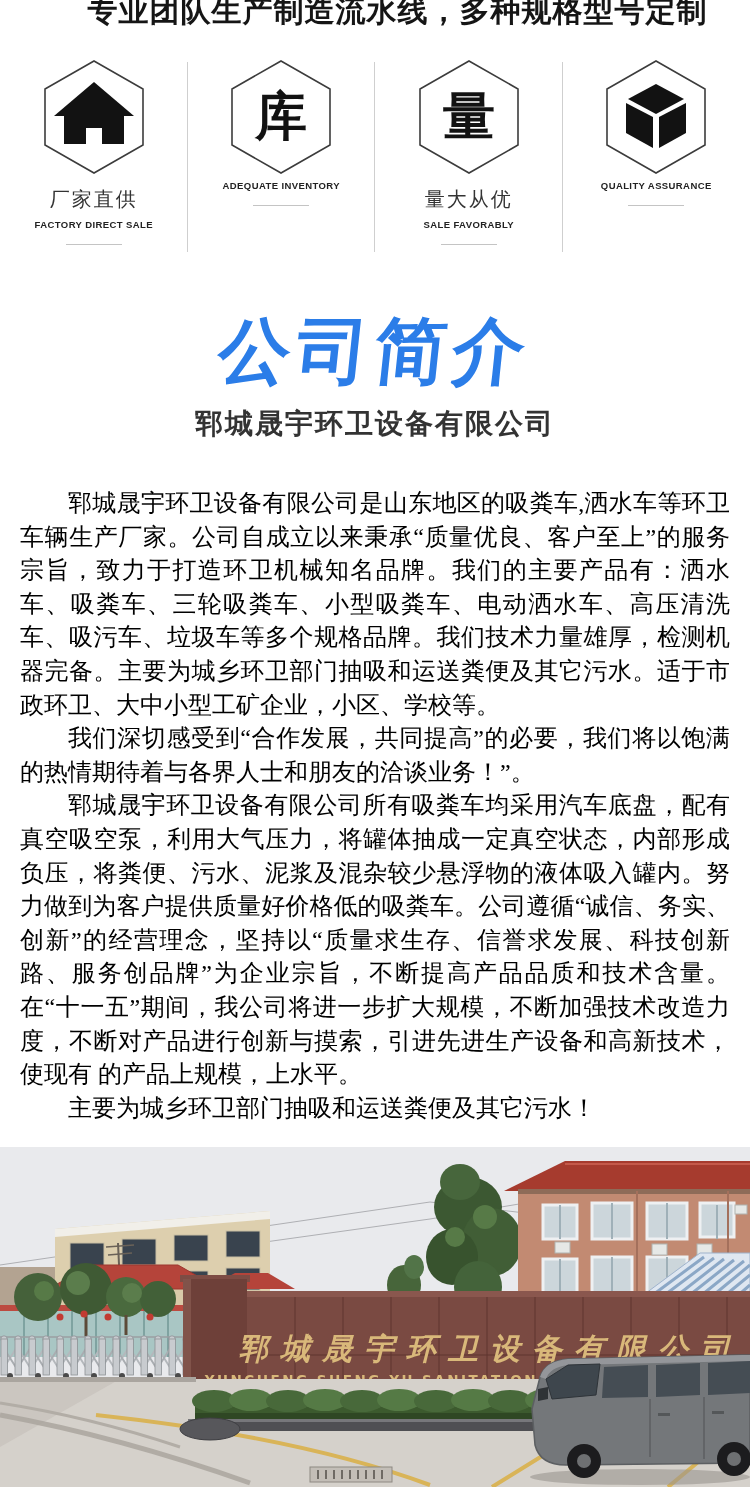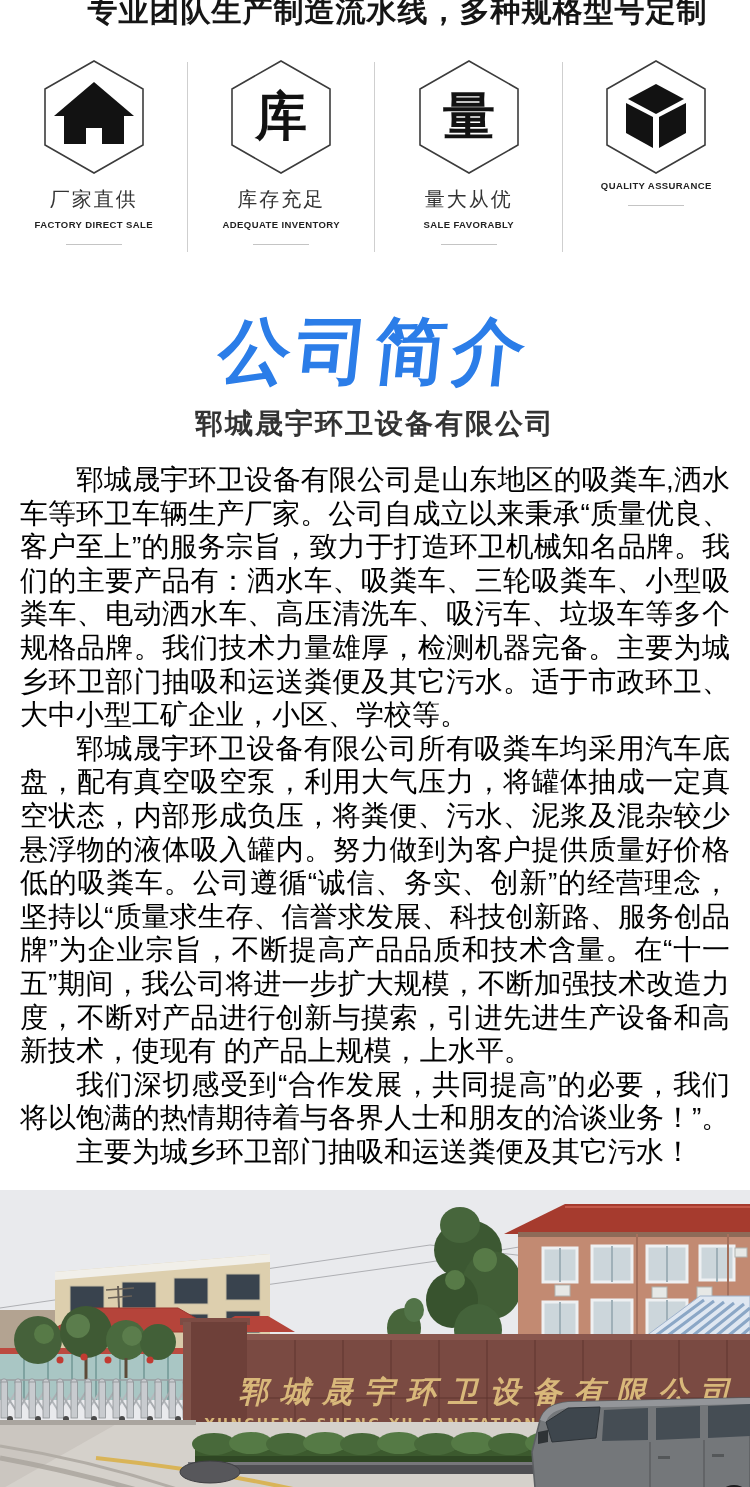--- a/index.html
+++ b/index.html
@@ -20,22 +20,22 @@
   .f-title{margin-top:12px;font-size:20px;letter-spacing:2px;color:#333;}
   .f-sub{margin-top:6px;font-size:9.5px;font-weight:700;letter-spacing:.4px;color:#222;}
   .f-line{width:56px;height:1px;background:#c4c4c4;margin:14px auto 0;}
 
   
   .intro-title{margin:70px 0 0;text-align:center;font-size:72px;line-height:1;
                font-weight:900;letter-spacing:6px;color:#2b7de8;
                transform:skewX(-6deg);}
   .company-name{margin:18px 0 0;text-align:center;font-size:28px;font-weight:700;
                 letter-spacing:2px;color:#333;}
-  .paragraphs{margin:20px 20px 0;font-size:28px;line-height:33.6px;color:#000;
-              text-align:justify;}
+  .paragraphs{margin:44px 20px 0;font-size:24px;line-height:33.6px;color:#000;
+              text-align:justify;font-family:Liberation Serif, serif;}
   .paragraphs p{margin:0;text-indent:2em;}
 
   
   .photo-wrap{margin-top:22px;}
   .sign-cn{font-family:"DejaVu Serif","Liberation Serif",serif;font-weight:700;font-style:italic;}
   .sign-en{font-family:"DejaVu Sans","Liberation Sans",sans-serif;font-weight:700;}
 </style>
 </head>
 <body>
 
@@ -55,21 +55,20 @@
     <div class="f-title">厂家直供</div>
     <div class="f-sub">FACTORY DIRECT SALE</div>
     <div class="f-line"></div>
   </div>
 
   <div class="feature">
     <svg class="hex" width="100" height="114" viewBox="0 0 100 114">
       <polygon points="50,1 99,29 99,85 50,113 1,85 1,29" fill="#fff" stroke="#3c3c3c" stroke-width="1.6"></polygon>
       <text x="50" y="74" text-anchor="middle" font-size="52" font-weight="700" fill="#121212">库</text>
     </svg>
-    <div class="f-title">库存充足</div>
     <div class="f-sub">ADEQUATE INVENTORY</div>
     <div class="f-line"></div>
   </div>
 
   <div class="feature">
     <svg class="hex" width="100" height="114" viewBox="0 0 100 114">
       <polygon points="50,1 99,29 99,85 50,113 1,85 1,29" fill="#fff" stroke="#3c3c3c" stroke-width="1.6"></polygon>
       <text x="50" y="74" text-anchor="middle" font-size="52" font-weight="700" fill="#121212">量</text>
     </svg>
     <div class="f-title">量大从优</div>
@@ -88,22 +87,22 @@
     <div class="f-line"></div>
   </div>
 
 </div>
 
 <h1 class="intro-title">公司简介</h1>
 <h2 class="company-name">郓城晟宇环卫设备有限公司</h2>
 
 <div class="paragraphs">
   <p>郓城晟宇环卫设备有限公司是山东地区的吸粪车,洒水车等环卫车辆生产厂家。公司自成立以来秉承“质量优良、客户至上”的服务宗旨，致力于打造环卫机械知名品牌。我们的主要产品有：洒水车、吸粪车、三轮吸粪车、小型吸粪车、电动洒水车、高压清洗车、吸污车、垃圾车等多个规格品牌。我们技术力量雄厚，检测机器完备。主要为城乡环卫部门抽吸和运送粪便及其它污水。适于市政环卫、大中小型工矿企业，小区、学校等。</p>
+  <p>我们深切感受到“合作发展，共同提高”的必要，我们将以饱满的热情期待着与各界人士和朋友的洽谈业务！”。</p>
   <p>郓城晟宇环卫设备有限公司所有吸粪车均采用汽车底盘，配有真空吸空泵，利用大气压力，将罐体抽成一定真空状态，内部形成负压，将粪便、污水、泥浆及混杂较少悬浮物的液体吸入罐内。努力做到为客户提供质量好价格低的吸粪车。公司遵循“诚信、务实、创新”的经营理念，坚持以“质量求生存、信誉求发展、科技创新路、服务创品牌”为企业宗旨，不断提高产品品质和技术含量。在“十一五”期间，我公司将进一步扩大规模，不断加强技术改造力度，不断对产品进行创新与摸索，引进先进生产设备和高新技术，使现有 的产品上规模，上水平。</p>
-  <p>我们深切感受到“合作发展，共同提高”的必要，我们将以饱满的热情期待着与各界人士和朋友的洽谈业务！”。</p>
   <p>主要为城乡环卫部门抽吸和运送粪便及其它污水！</p>
 </div>
 
 <div class="photo-wrap">
 <svg width="750" height="340" viewBox="0 0 750 340" role="img">
   <defs>
     <g id="gpost">
       <circle cx="3" cy="192" r="3.2" fill="#c8cbcf" stroke="#8d9195" stroke-width="0.8"></circle>
       <rect x="0" y="192" width="6.4" height="36" fill="#c8cbcf" stroke="#8d9195" stroke-width="0.8"></rect>
     </g>

